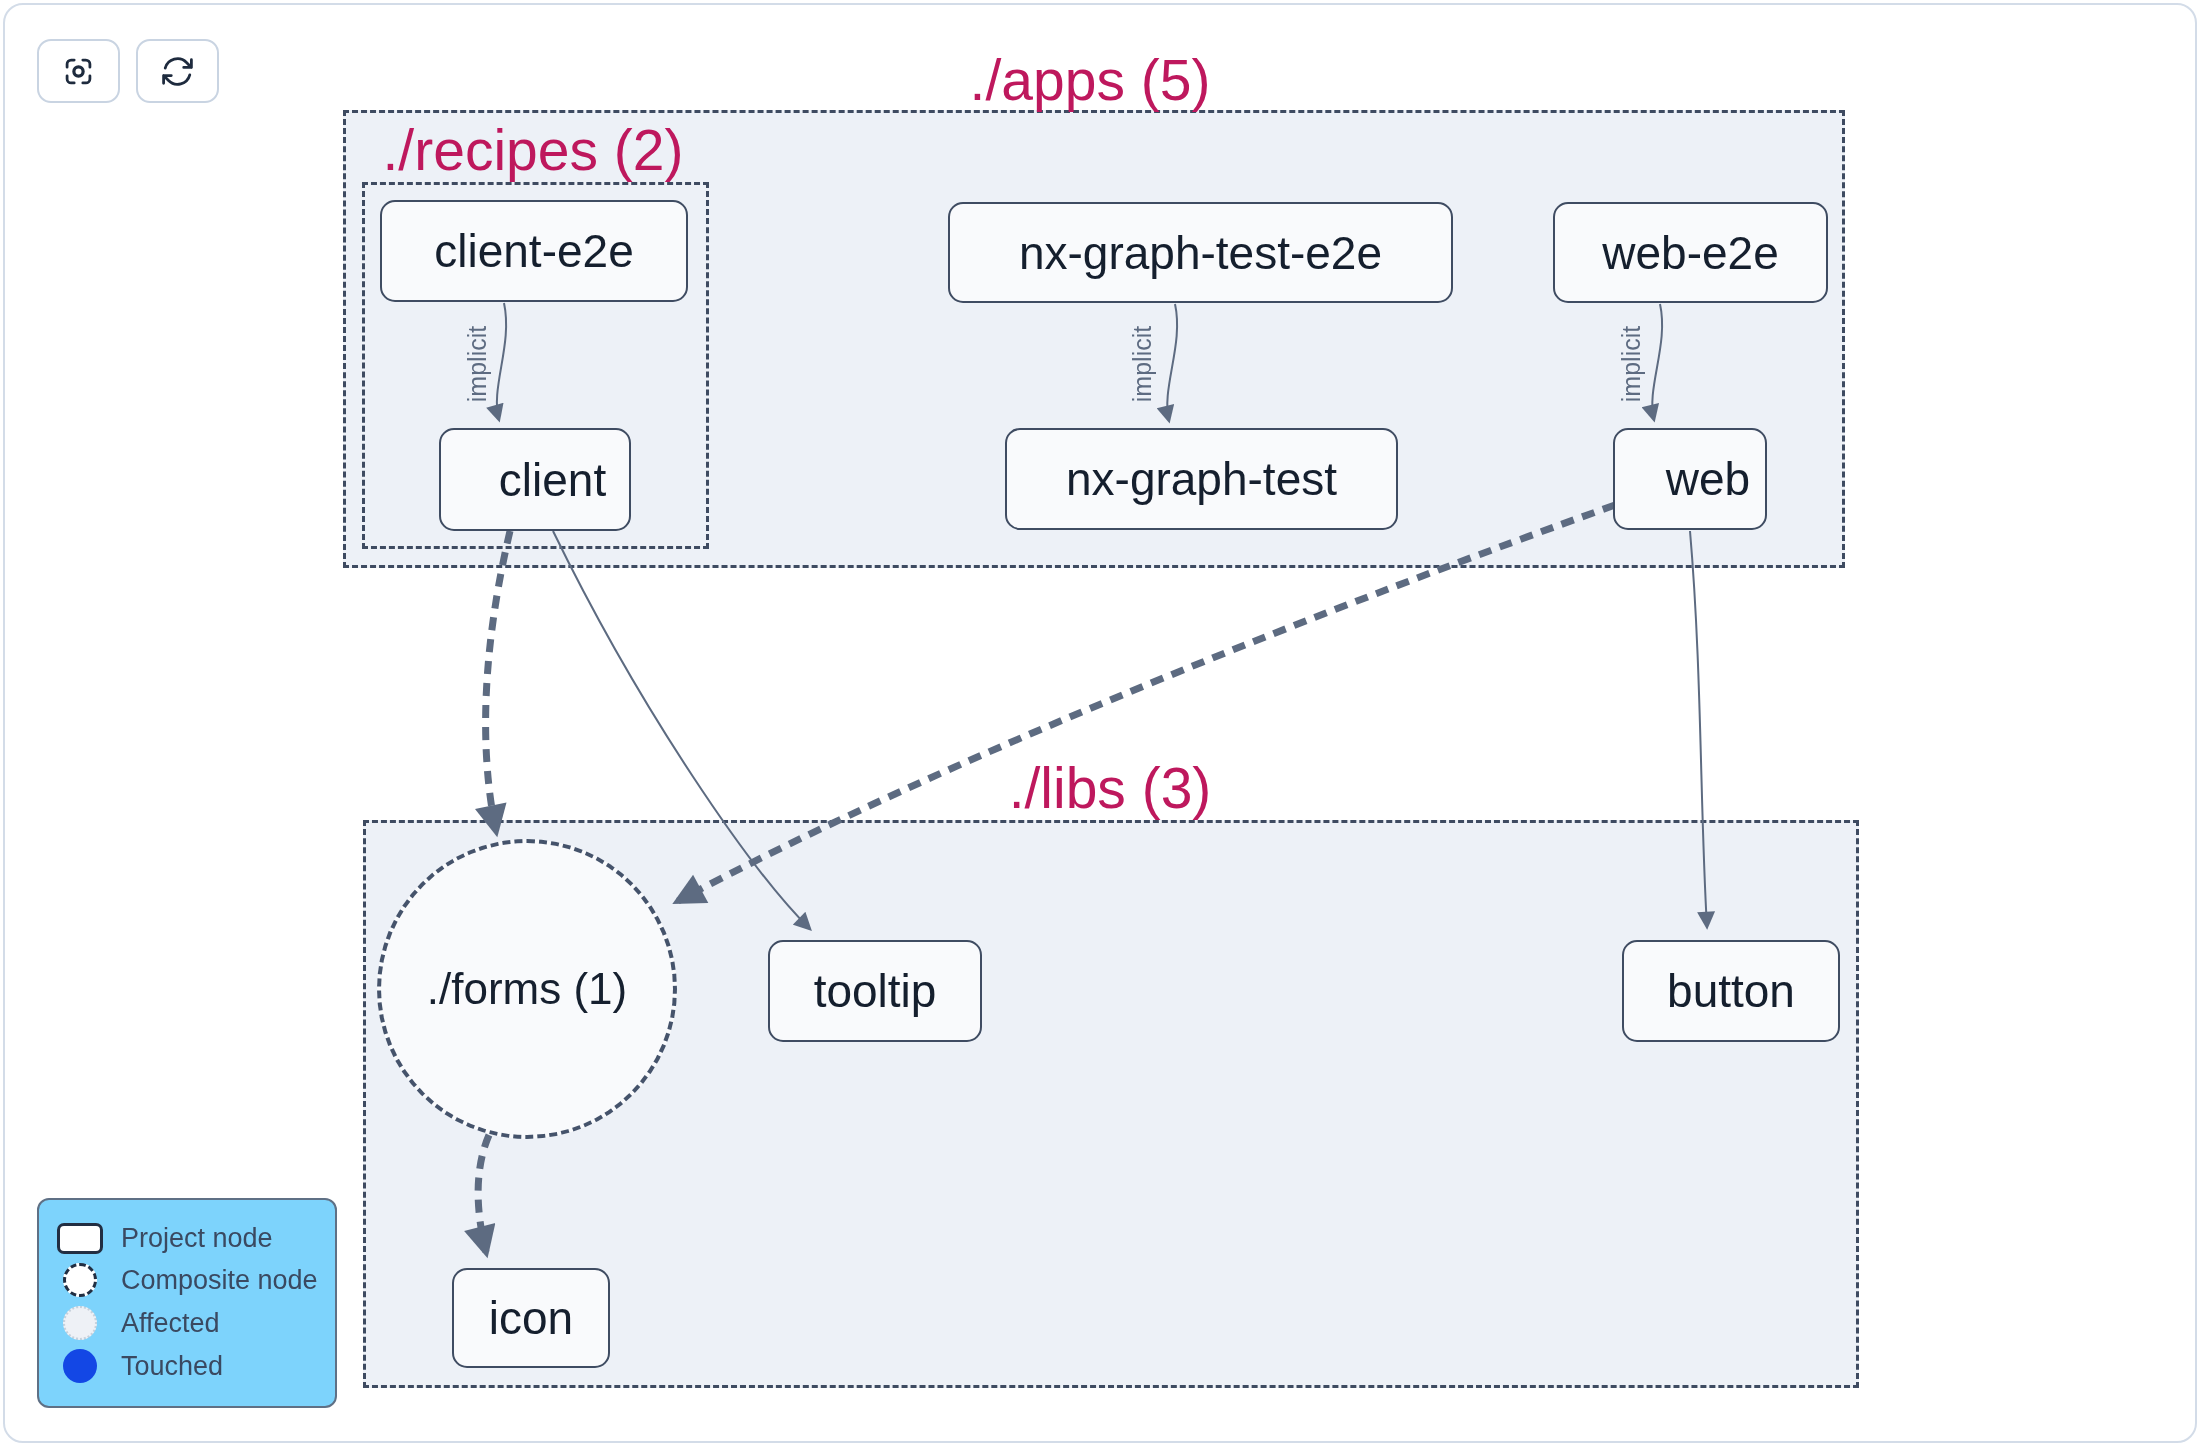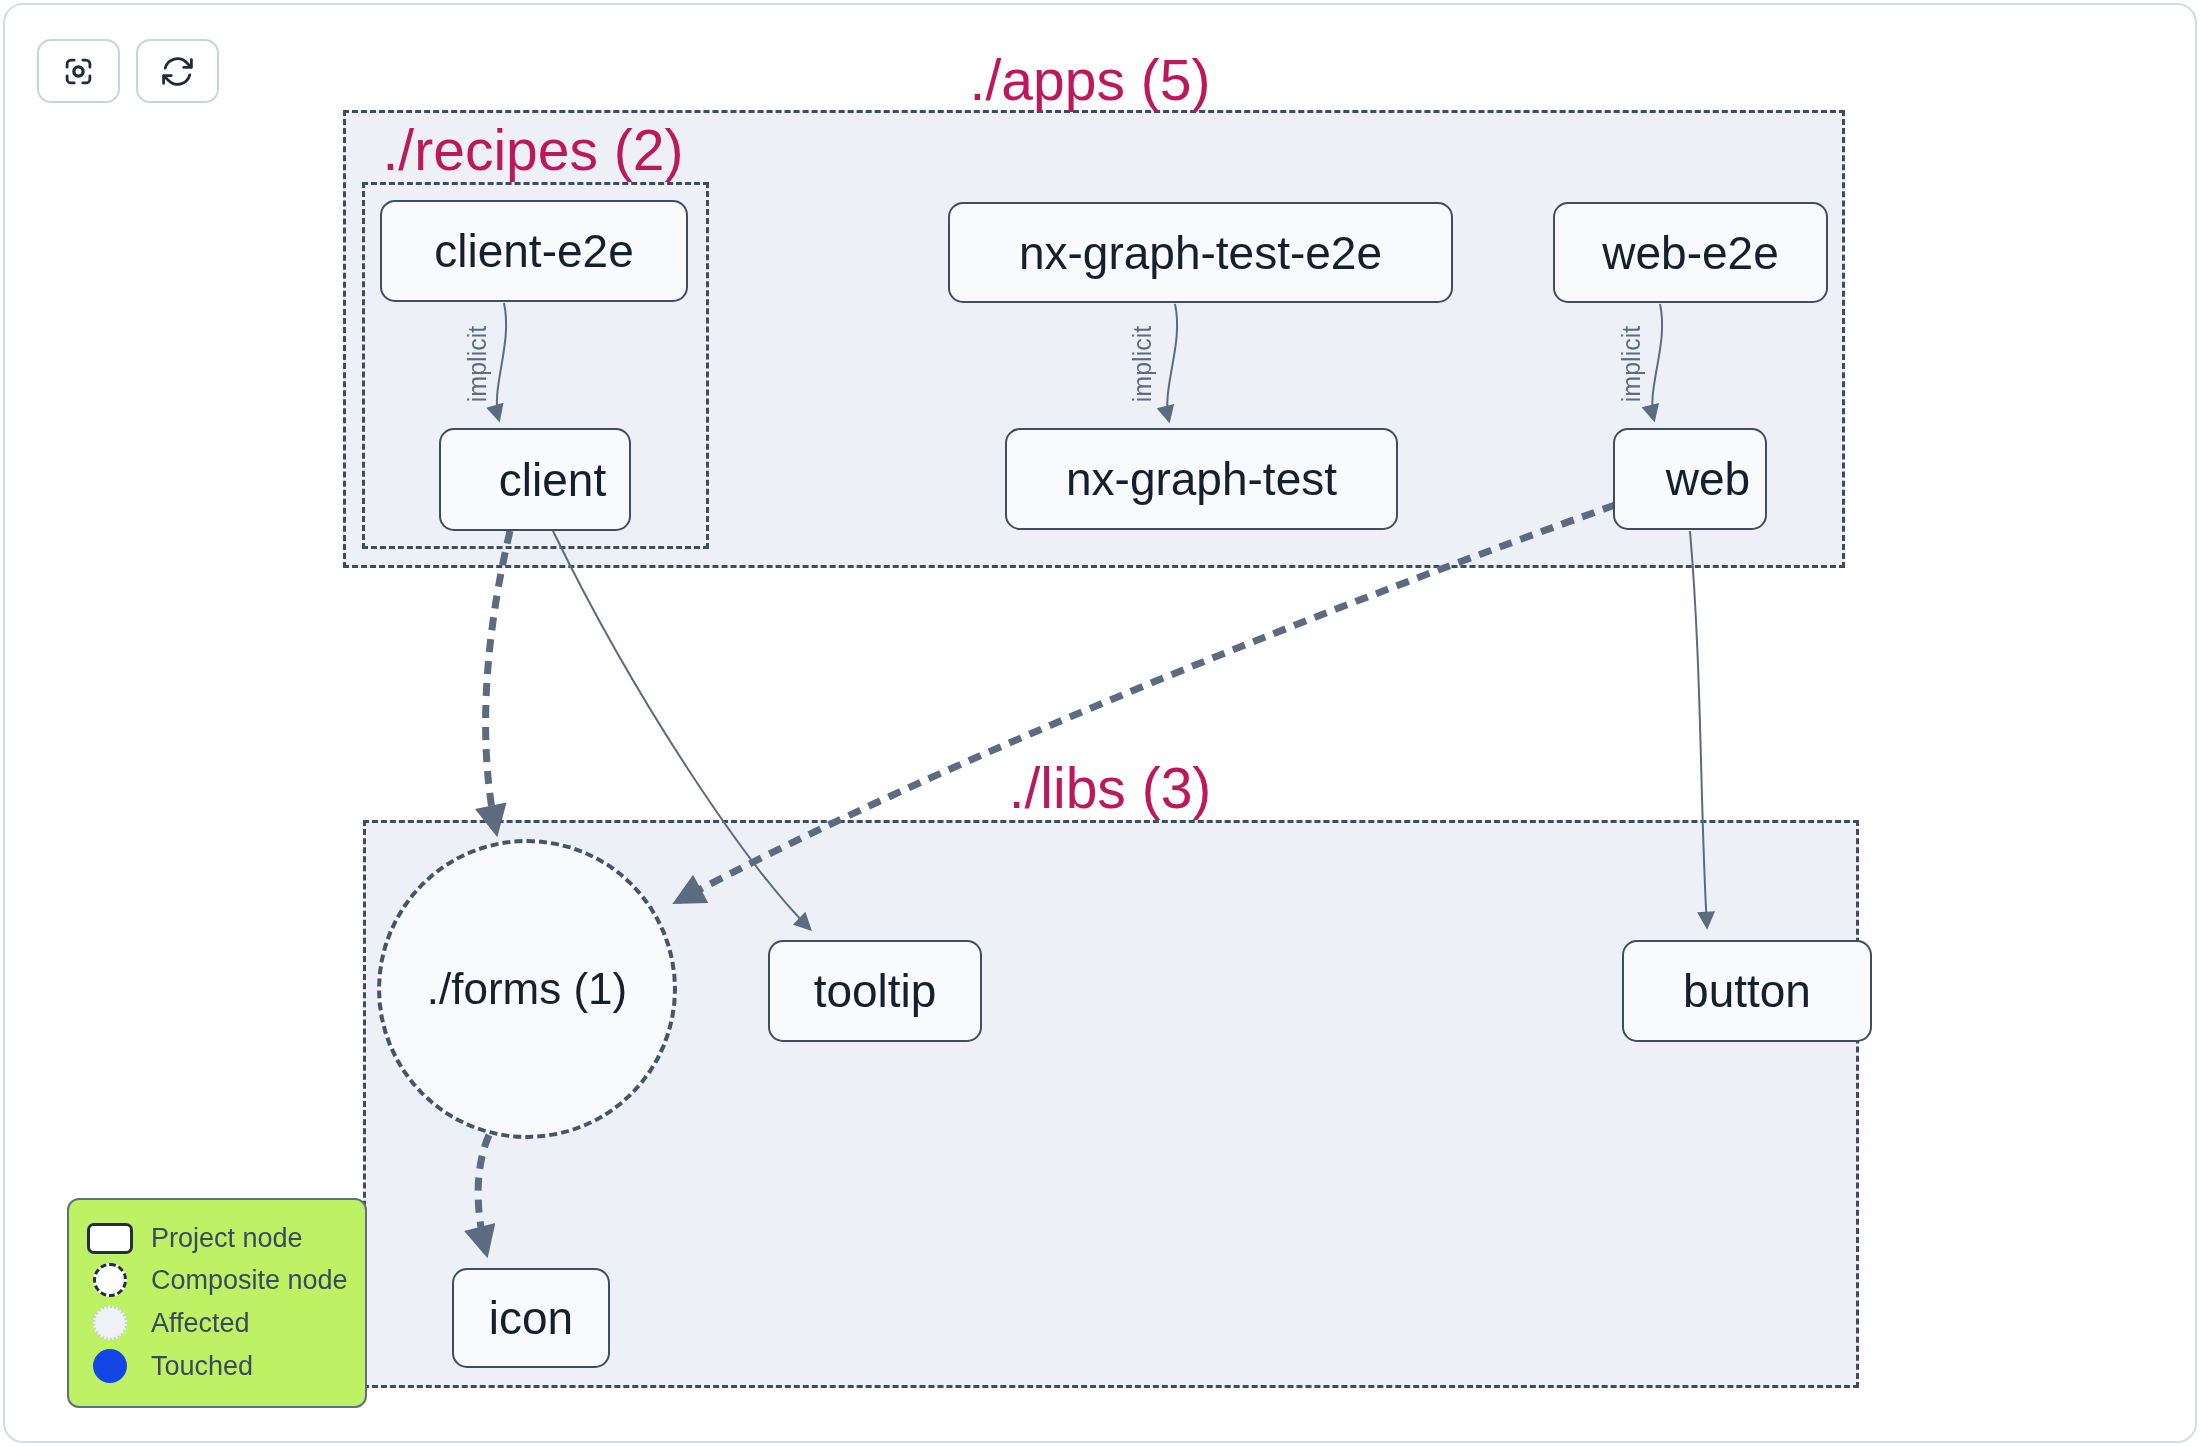--- a/index.html
+++ b/index.html
@@ -46,23 +46,23 @@
   }
   
   .edges{position:absolute;left:0;top:0;z-index:3;pointer-events:none;}
   .edge{fill:none;stroke:#5d6b81;pointer-events:auto;}
   .edge.thin{stroke-width:2;}
   .edge.thick{stroke-width:7;stroke-dasharray:13 9;}
   .edge-label{fill:#5d6b81;font-size:25px;font-family:"Liberation Sans",sans-serif;}
   
   .legend{
     position:absolute;left:37px;top:1198px;width:300px;height:210px;
-    background:#bef264;border:2px solid #5f7085;border-radius:12px;z-index:6;
+    background:#7dd3fc;border:2px solid #5f7085;border-radius:12px;z-index:6;
     display:flex;flex-direction:column;justify-content:space-evenly;
-    box-sizing:border-box;padding:14px 0;margin-left:30px;
+    box-sizing:border-box;padding:14px 0;
   }
   .legend-row{display:flex;align-items:center;}
   .legend-swatch-col{width:82px;display:flex;justify-content:center;flex:0 0 82px;}
   .legend-label{font-size:27px;color:#3a4961;white-space:nowrap;}
   .sw-project{width:46px;height:31px;border:3px solid #222e42;border-radius:7px;background:#ffffff;box-sizing:border-box;}
   .sw-composite{width:34px;height:34px;border:3px dashed #222e42;border-radius:50%;background:#ffffff;box-sizing:border-box;}
   .sw-affected{width:34px;height:34px;border:2px dotted #c6d0db;border-radius:50%;background:#eef1f6;box-sizing:border-box;}
   .sw-touched{width:34px;height:34px;border-radius:50%;background:#1347e5;}
 </style>
 </head>
@@ -138,21 +138,21 @@
   </div>
   <div class="node" style="left:1005px;top:428px;width:393px;height:102px;">
     <span>nx-graph-test</span>
   </div>
   <div class="node" style="left:1613px;top:428px;width:154px;height:102px;padding-left:36px;">
     <span>web</span>
   </div>
   <div class="node" style="left:768px;top:940px;width:214px;height:102px;">
     <span>tooltip</span>
   </div>
-  <div class="node" style="left:1622px;top:940px;width:250px;height:102px;">
+  <div class="node" style="left:1622px;top:940px;width:218px;height:102px;">
     <span>button</span>
   </div>
   <div class="node" style="left:452px;top:1268px;width:158px;height:100px;">
     <span>icon</span>
   </div>
 
   <div class="legend">
     <div class="legend-row">
       <div class="legend-swatch-col">
           <div class="sw-project"></div>

